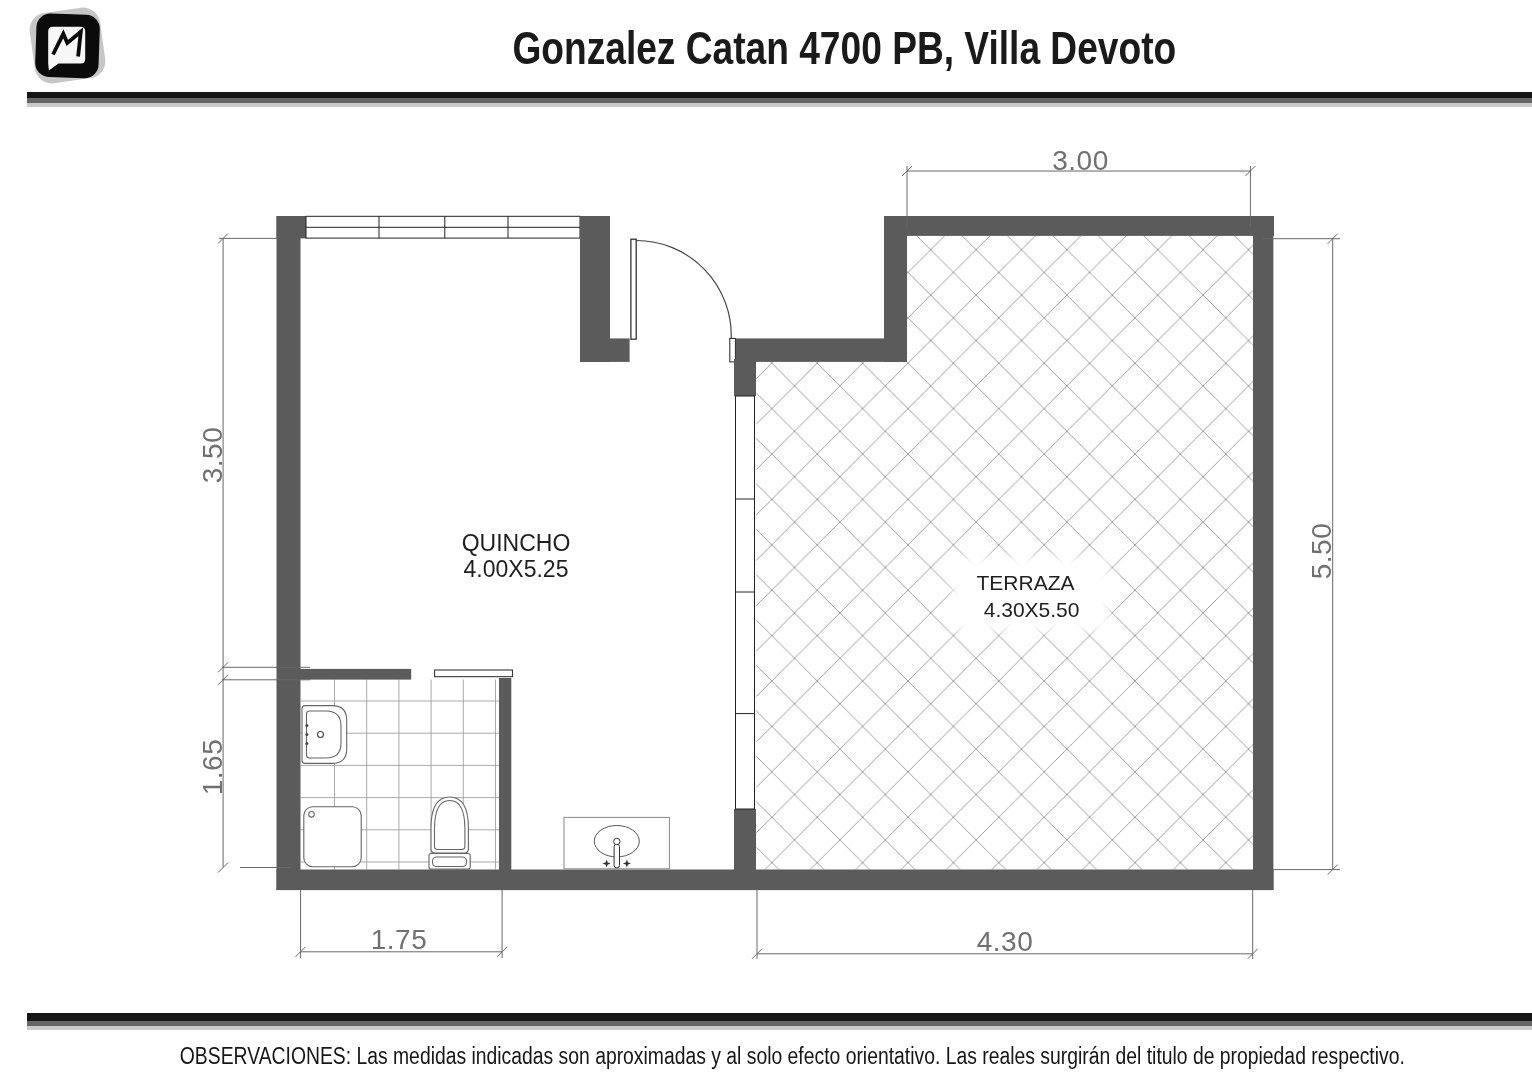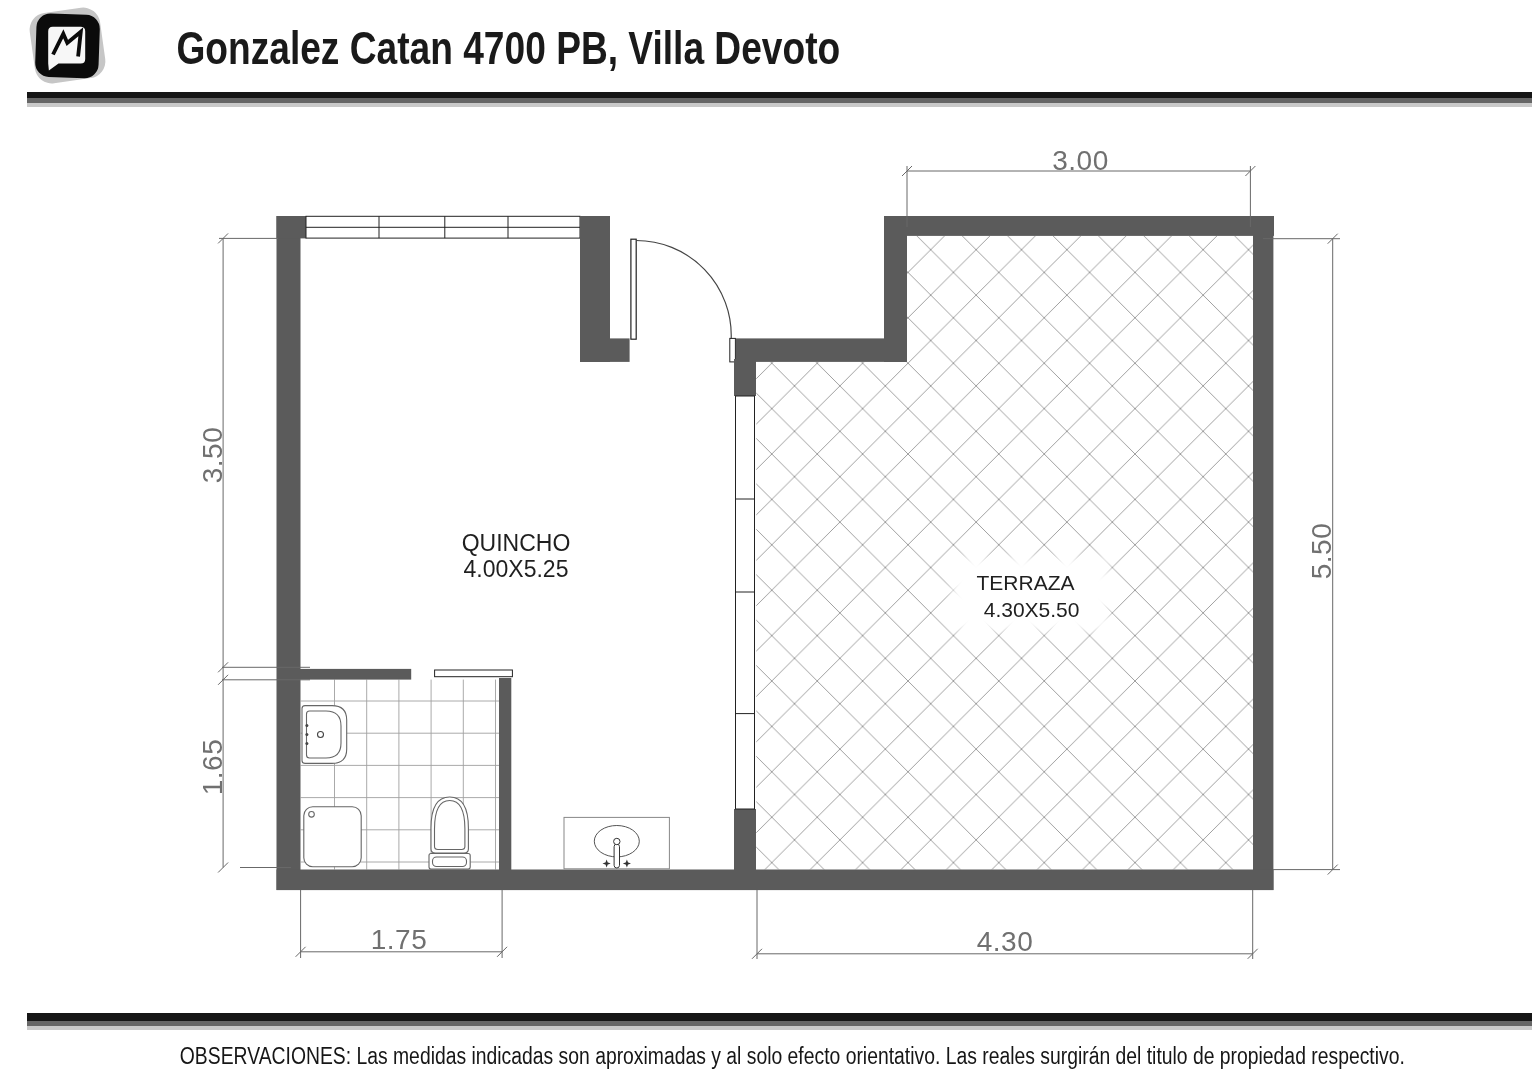--- a/index.html
+++ b/index.html
@@ -12,21 +12,21 @@
 
 <svg class="abs" style="left:20px;top:0px;" width="110" height="95" viewBox="0 0 110 95">
   <g>
     <rect x="12" y="10" width="71" height="71" rx="17" fill="#c6c6c6" transform="rotate(-8 47.5 45.5)"></rect>
     <rect x="15.8" y="14.2" width="63.4" height="63.4" rx="14" fill="#0b0b0b" transform="rotate(2 47.5 46)"></rect>
     <path d="M32.7,26.8 L60.7,26.8 Q65.2,26.8 65.2,31.3 L65.2,59 Q65.2,63.5 60.7,63.5 L38.5,63.5 L28.9,70.5 L28.2,63.5 L28.2,31.3 Q28.2,26.8 32.7,26.8 Z" fill="#f7f7f7"></path>
     <polyline points="33,54.5 43.3,33.8 47.3,43 60.8,31.7 58.1,56.5" fill="none" stroke="#0b0b0b" stroke-width="3.8" stroke-miterlimit="14"></polyline>
   </g>
 </svg>
 
-<div class="abs" style="left:0;top:23.5px;width:1512px;text-align:left;font-size:47px;line-height:47px;font-weight:bold;color:#1a1a1a;"><span style="display:inline-block;transform:scaleX(0.79);transform-origin:100% 50%;white-space:nowrap;">Gonzalez Catan 4700 PB, Villa Devoto</span></div>
+<div class="abs" style="left:0;top:23.5px;width:1512px;text-align:center;font-size:47px;line-height:47px;font-weight:bold;color:#1a1a1a;"><span style="display:inline-block;transform:scaleX(0.79);transform-origin:100% 50%;white-space:nowrap;">Gonzalez Catan 4700 PB, Villa Devoto</span></div>
 
 <div class="abs" style="left:27px;top:92px;width:1505px;height:15px;background:linear-gradient(#161616 0 42%,#666 42% 73%,#c9c9c9 73% 100%);"></div>
 
 <svg class="abs" style="left:0;top:0;" width="1532" height="1079" viewBox="0 0 1532 1079">
   <defs>
     <pattern id="hatch" width="45.4" height="45.4" patternUnits="userSpaceOnUse">
       <path d="M0,0 L45.4,45.4 M45.4,0 L0,45.4" stroke="#949494" stroke-width="0.9"></path>
     </pattern>
     <filter id="blurw" x="-30%" y="-30%" width="160%" height="160%">
       <feGaussianBlur stdDeviation="5"></feGaussianBlur>

